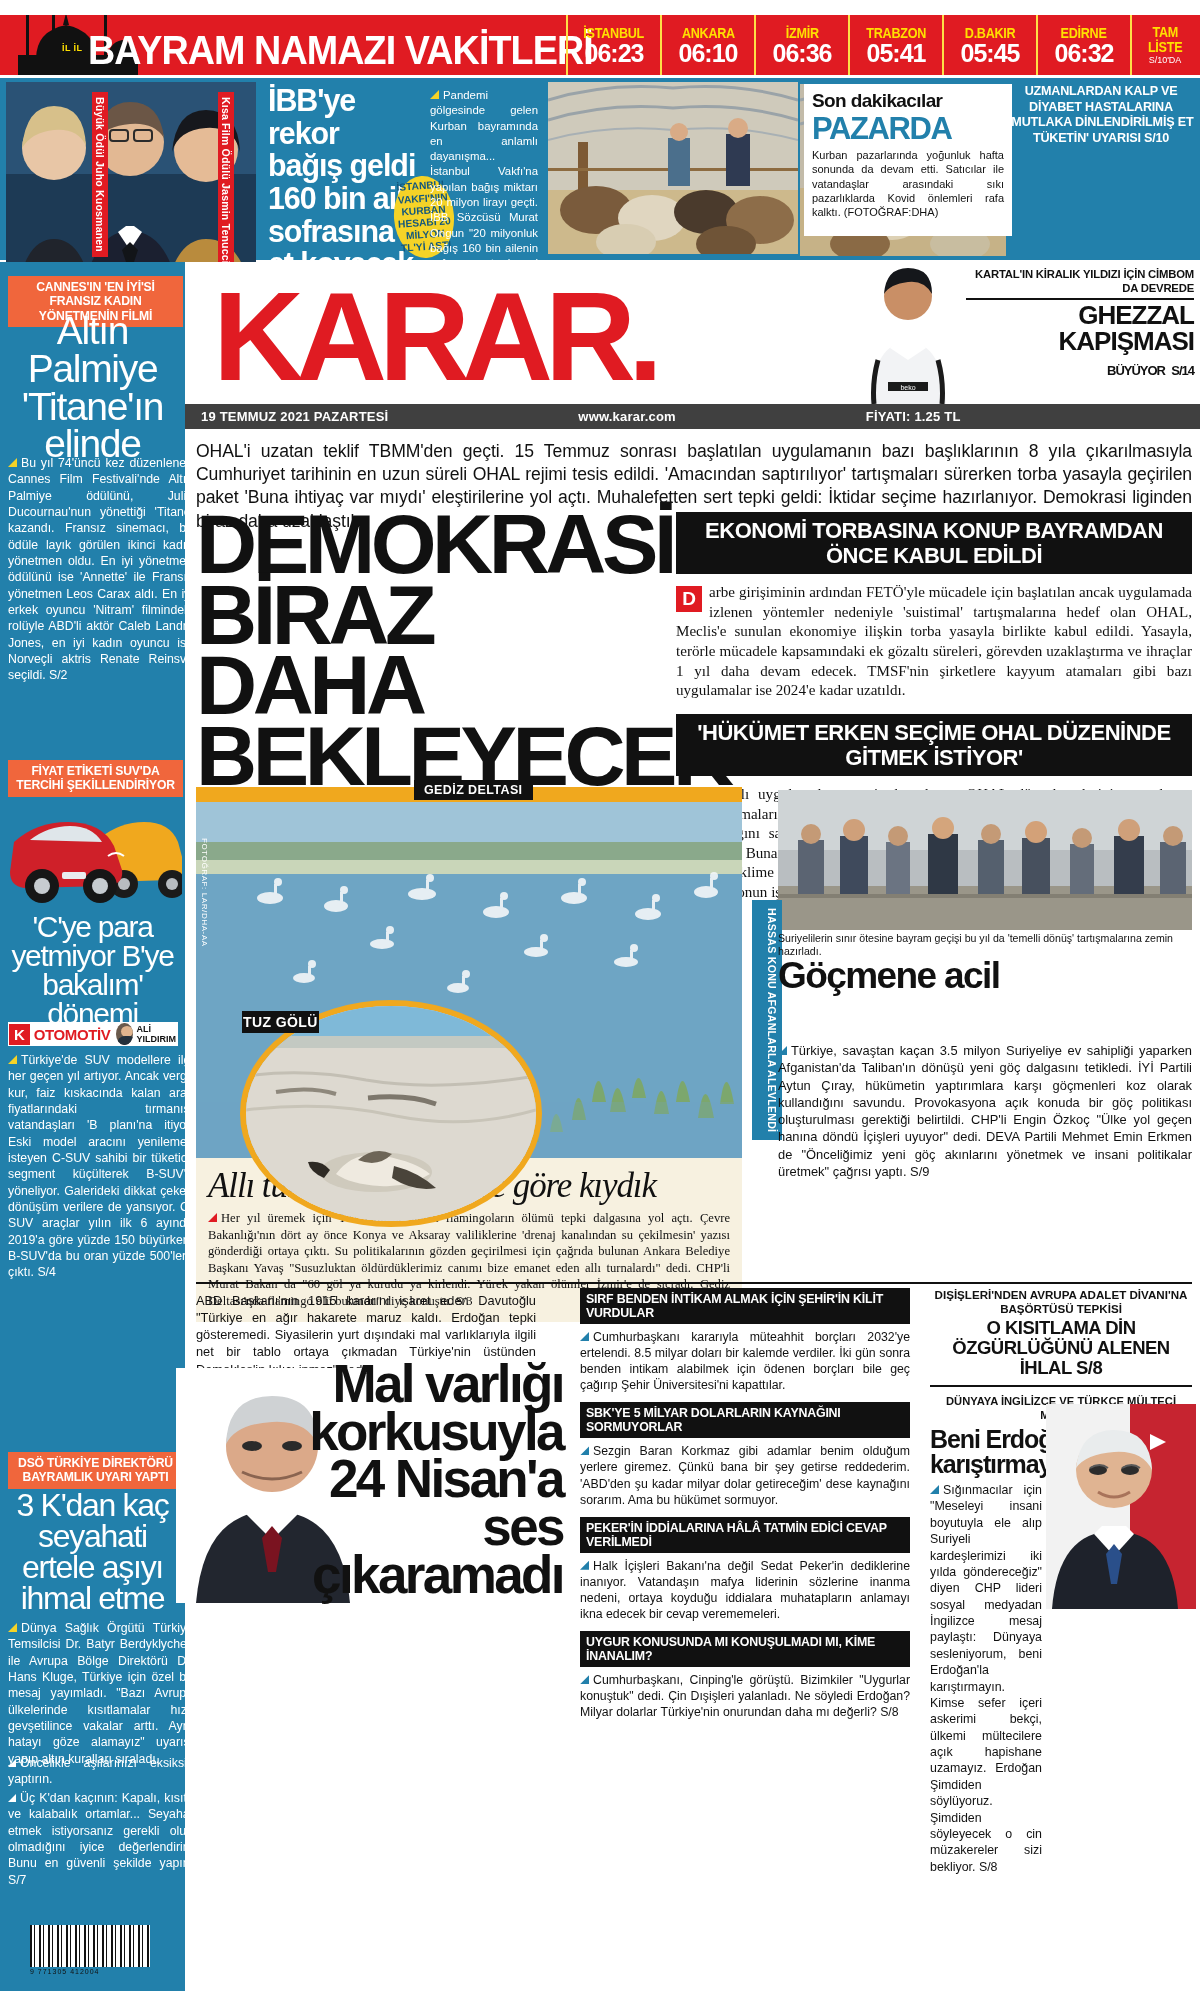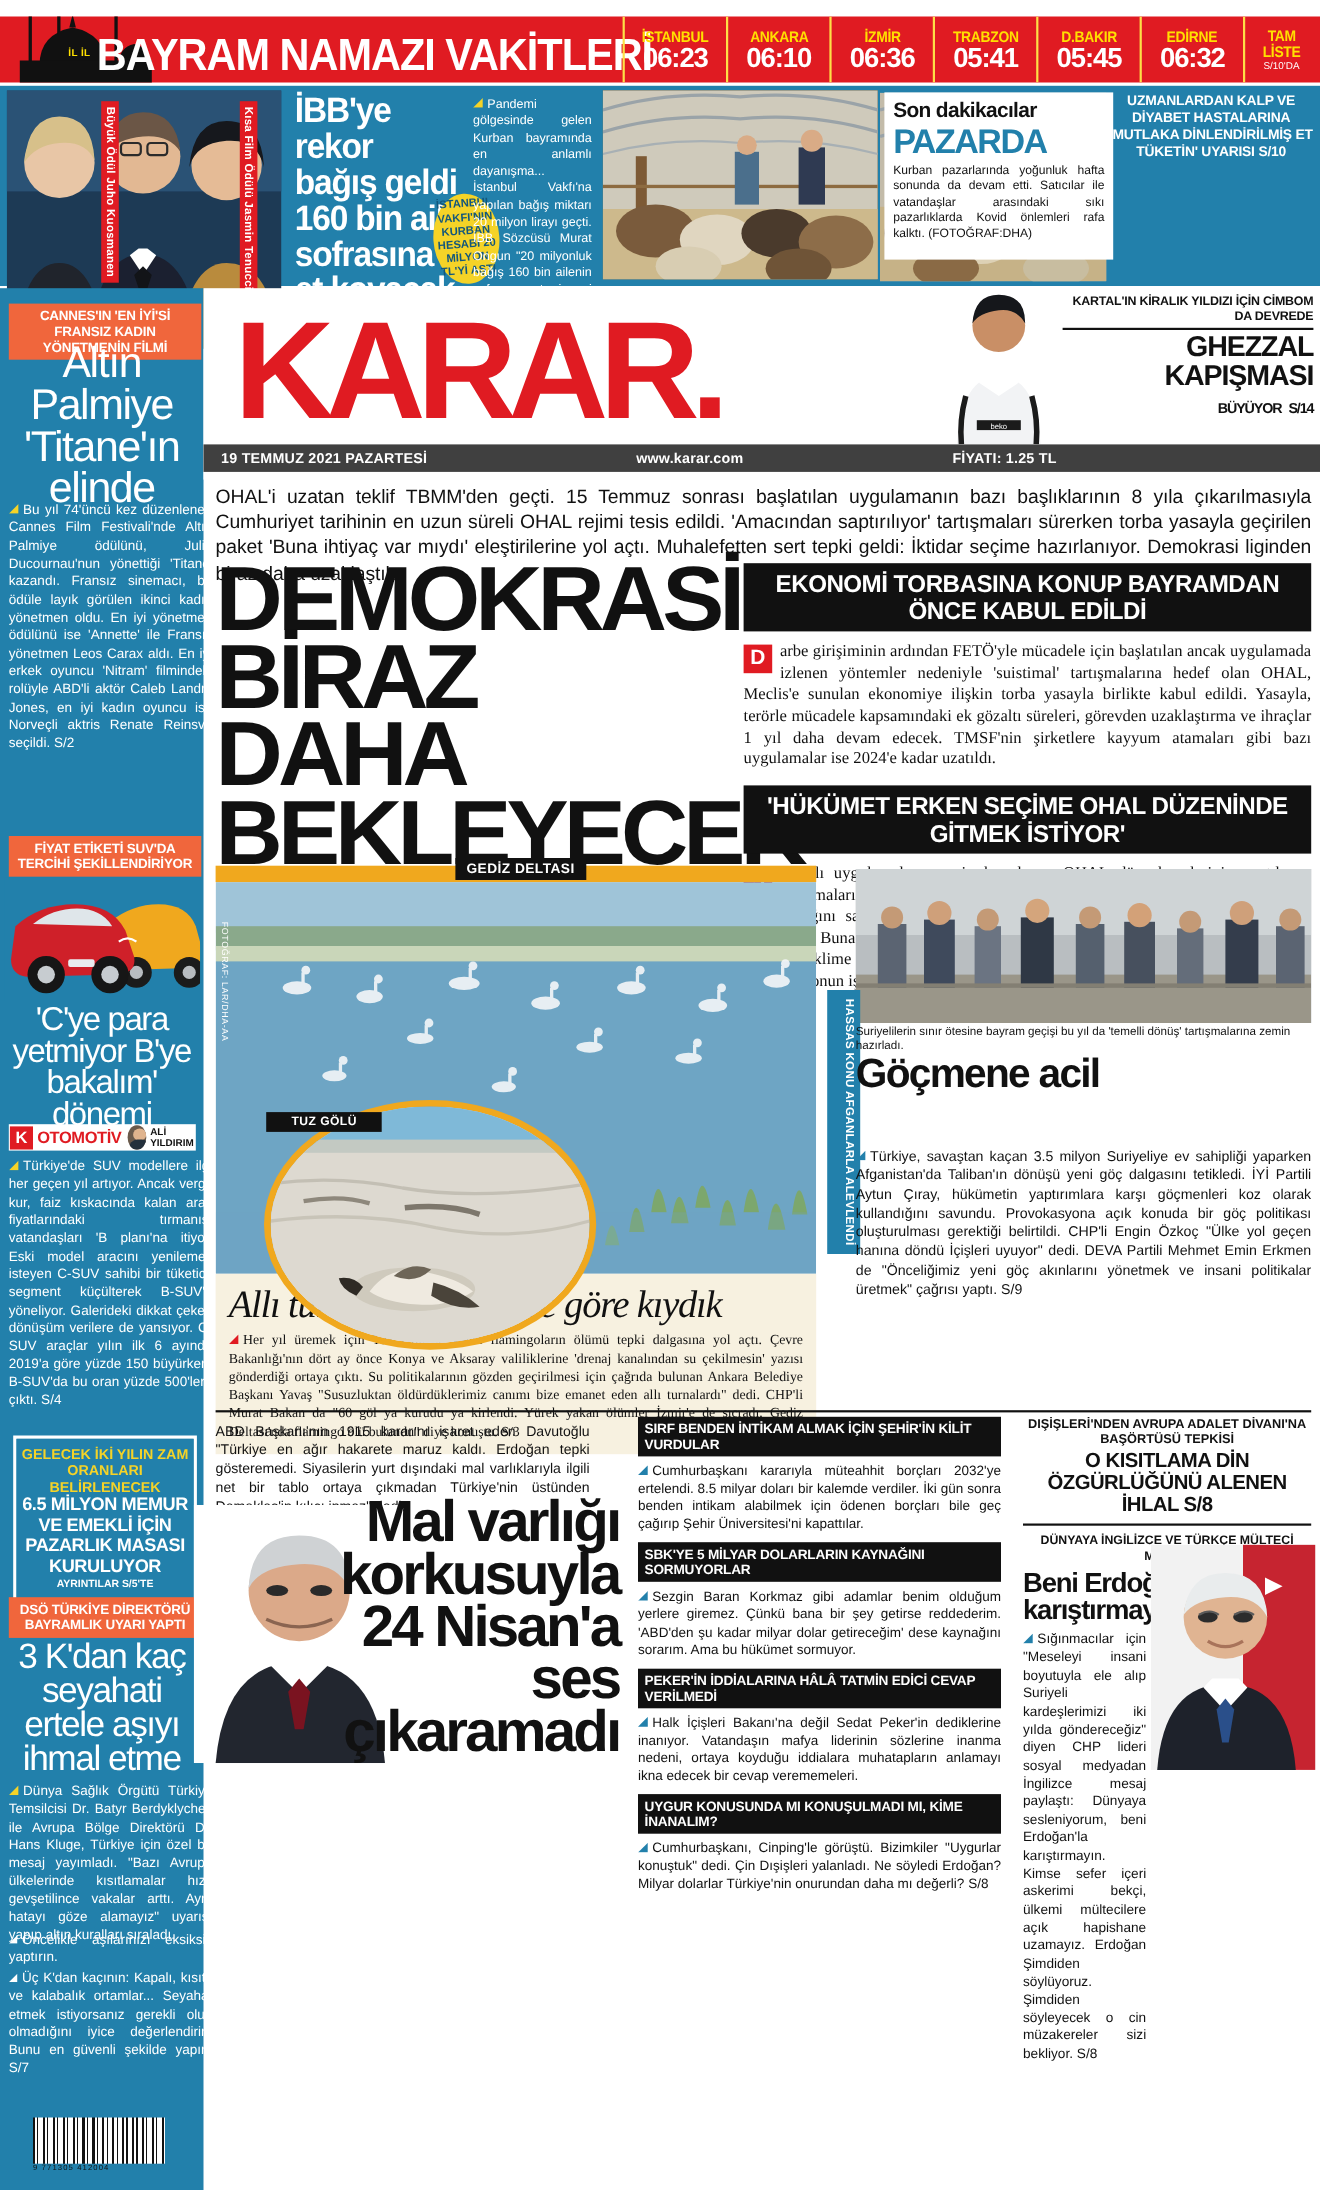--- a/index.html
+++ b/index.html
@@ -90,22 +90,22 @@
   
   .rcol{position:absolute;left:676px;top:512px;width:516px;}
   .blkbar{background:#111;color:#fff;font-weight:bold;text-align:center;font-size:22px;line-height:1.14;
       padding:6px 4px;letter-spacing:-.5px;}
   .serif{font-family:"Liberation Serif",serif;font-size:15.1px;line-height:1.3;text-align:justify;color:#111;}
   .dropcap{float:left;width:26px;height:26px;background:#e01b22;color:#fff;font-weight:bold;font-size:19px;
       text-align:center;line-height:26px;margin:3px 7px 0 0;font-family:"Liberation Sans",sans-serif;}
   .gediz-tab{position:absolute;left:196px;top:787px;width:546px;height:15px;background:#f0a81e;}
   .gediz-lbl{position:absolute;left:414px;top:780px;background:#111;color:#fff;font-weight:bold;font-size:12.5px;
       padding:3px 10px;letter-spacing:.4px;z-index:6;}
-  .tuz-lbl{position:absolute;left:242px;top:1011px;background:#111;color:#fff;font-weight:bold;font-size:11px;
-      padding:3px 23px;letter-spacing:.4px;z-index:7;}
+  .tuz-lbl{position:absolute;left:242px;top:1011px;background:#111;color:#fff;font-weight:bold;font-size:14px;
+      padding:3px 1px;letter-spacing:.4px;z-index:7;}
   .credit{position:absolute;left:200px;top:838px;color:#fff;font-size:8px;writing-mode:vertical-rl;letter-spacing:.6px;z-index:6;}
   .inset{position:absolute;left:240px;top:1000px;width:290px;height:215px;border-radius:50%;overflow:hidden;
       border:6px solid #f0a81e;z-index:5;}
   .gediz-cap{position:absolute;left:196px;top:1158px;width:546px;background:#f7f1e0;padding:10px 12px 12px;box-sizing:border-box;}
   .gediz-h{font-family:"Liberation Serif",serif;font-style:italic;font-size:35px;color:#111;letter-spacing:-1.1px;line-height:1;}
   .gediz-t{font-family:"Liberation Serif",serif;font-size:12.6px;line-height:1.32;text-align:justify;margin-top:7px;color:#111;}
   .bullet-r{display:inline-block;width:9px;height:9px;background:#e01b22;margin-right:4px;
       clip-path:polygon(0 100%,100% 100%,100% 0);}
   .mside{position:absolute;left:752px;top:900px;width:22px;color:#fff;background:#2280ab;font-size:10.5px;
       font-weight:bold;writing-mode:vertical-rl;text-orientation:mixed;padding:8px 4px;letter-spacing:.3px;}
@@ -312,27 +312,20 @@
     <span style="display:inline-block;width:22px;height:22px;border-radius:50%;background:#6a5a4c;margin-left:6px;position:relative;overflow:hidden;">
       <span style="position:absolute;left:5px;top:3px;width:12px;height:11px;border-radius:50%;background:#e0b48e;"></span>
       <span style="position:absolute;left:1px;top:13px;width:20px;height:10px;border-radius:8px 8px 0 0;background:#23303c;"></span>
     </span>
     <span style="color:#111;font-weight:bold;font-size:9px;margin-left:4px;">ALİ YILDIRIM</span>
   </div>
   <div class="abs l-body" style="left:0;top:1052px;width:185px;">
     <span class="bullet-y"></span><span>Türkiye'de SUV modellere ilgi her geçen yıl artıyor. Ancak vergi, kur, faiz kıskacında kalan araç fiyatlarındaki tırmanış, vatandaşları 'B planı'na itiyor. Eski model aracını yenilemek isteyen C-SUV sahibi bir tüketici, segment küçülterek B-SUV'a yöneliyor. Galerideki dikkat çeken dönüşüm verilere de yansıyor. C-SUV araçlar yılın ilk 6 ayında 2019'a göre yüzde 150 büyürken, B-SUV'da bu oran yüzde 500'lere çıktı. S/4</span>
   </div>
 
-  <div class="abs kbox" style="left:12px;top:1305px;width:161px;">
-    <div class="kbox-in">
-      <div class="kbox-y">GELECEK İKİ YILIN ZAM ORANLARI BELİRLENECEK</div>
-      <div class="kbox-w">6.5 MİLYON MEMUR VE EMEKLİ İÇİN PAZARLIK MASASI KURULUYOR</div>
-      <div class="kbox-s">AYRINTILAR S/5'TE</div>
-    </div>
-  </div>
 
   <div class="abs l-ribbon" style="left:8px;top:1452px;width:169px;">DSÖ TÜRKİYE DİREKTÖRÜ BAYRAMLIK UYARI YAPTI</div>
   <div class="abs l-head" style="left:2px;top:1490px;width:181px;font-size:32px;">3 K'dan kaç seyahati ertele aşıyı ihmal etme</div>
   <div class="abs l-body" style="left:0;top:1620px;width:185px;">
     <span class="bullet-y"></span><span>Dünya Sağlık Örgütü Türkiye Temsilcisi Dr. Batyr Berdyklychev ile Avrupa Bölge Direktörü Dr. Hans Kluge, Türkiye için özel bir mesaj yayımladı. "Bazı Avrupa ülkelerinde kısıtlamalar hızlı gevşetilince vakalar arttı. Aynı hatayı göze alamayız" uyarısı yapıp altın kuralları sıraladı.</span>
   </div>
   <div class="abs l-body" style="left:0;top:1755px;width:185px;">
     <span class="bullet-w"></span><span>Öncelikle aşılarınızı eksiksiz yaptırın.</span>
   </div>
   <div class="abs l-body" style="left:0;top:1790px;width:185px;">

